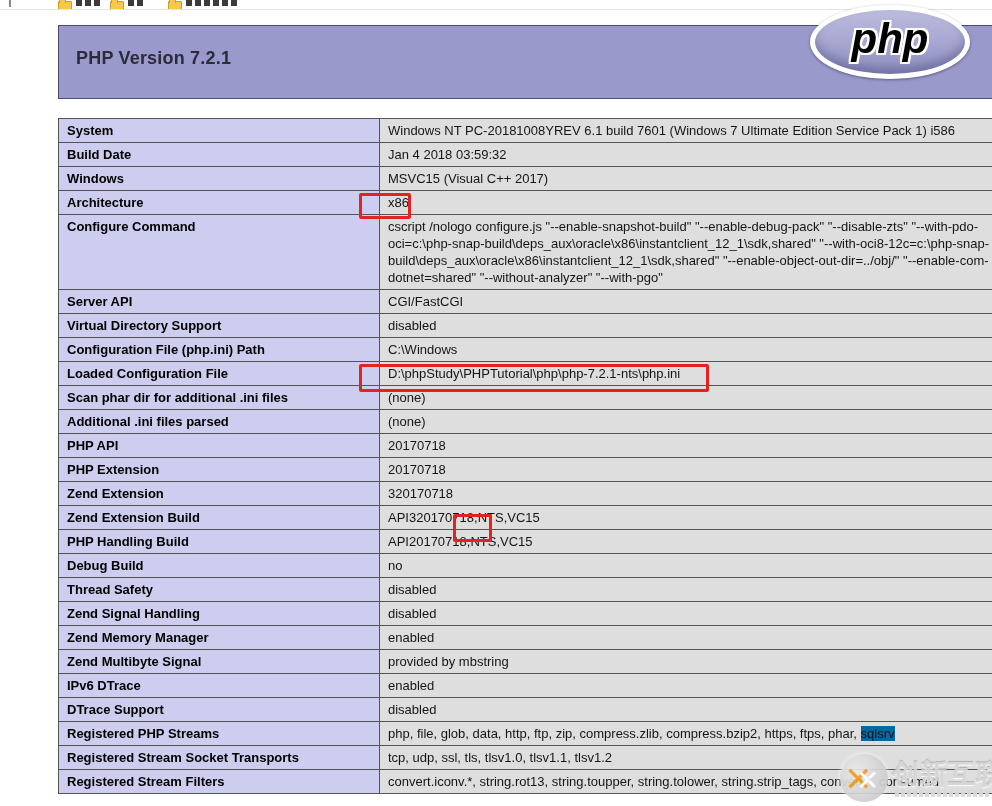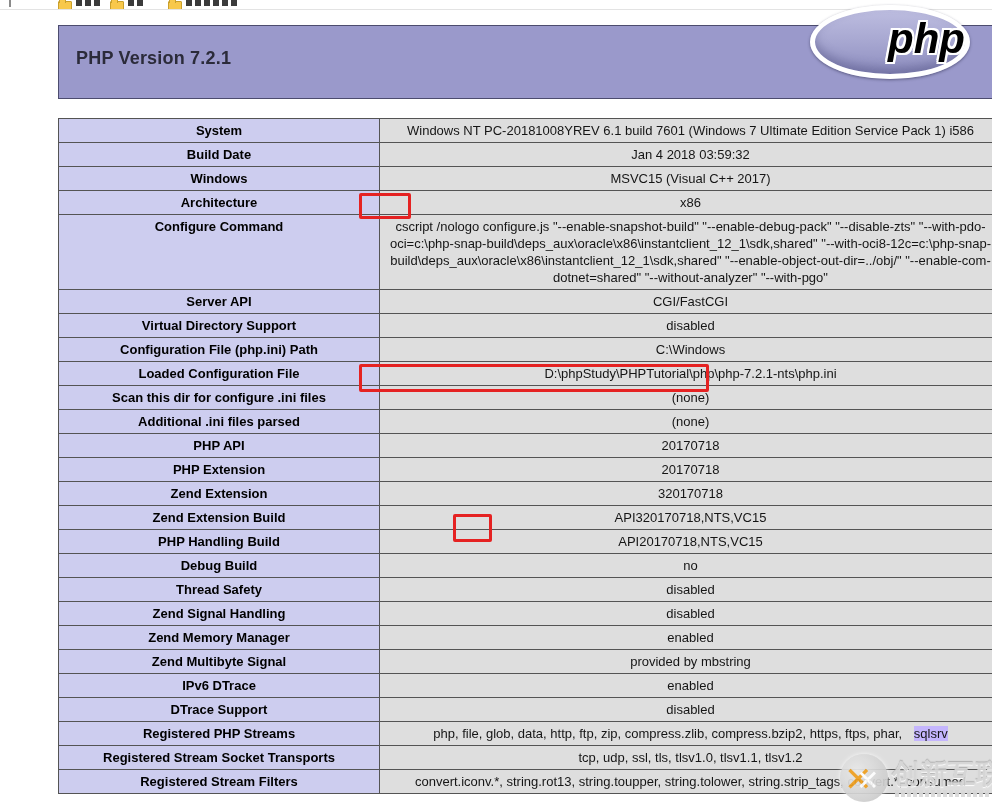--- a/index.html
+++ b/index.html
@@ -41,44 +41,44 @@
   .php-header h1{
     margin:0;padding:22px 0 0 17px;
     font-size:18px;line-height:20px;font-weight:bold;color:#2b2b3a;
     letter-spacing:0.2px;
   }
   .php-logo{
     position:absolute;top:5px;left:810px;width:150px;height:64px;
     background:linear-gradient(180deg,#bdbde0 0%,#a9a9d2 45%,#8e8ec0 100%);
     border:5px solid #ffffff;border-radius:50%;
     box-shadow:0 1px 3px rgba(40,40,70,0.55), inset 0 -6px 10px rgba(60,60,110,0.35);
-    display:flex;align-items:center;justify-content:flex-end;
+    display:flex;align-items:center;justify-content:center;
   }
   .php-logo .logo-text{
     font-size:42px;font-weight:bold;font-style:italic;color:#000;
     transform:translateY(-3px);
     text-shadow:
       -2px -2px 0 #fff, 2px -2px 0 #fff, -2px 2px 0 #fff, 2px 2px 0 #fff,
       -2px 0 0 #fff, 2px 0 0 #fff, 0 -2px 0 #fff, 0 2px 0 #fff;
   }
 
   
   .info-table{
     position:absolute;top:118px;left:58px;width:944px;
     border-collapse:collapse;table-layout:fixed;
     font-size:13px;color:#151515;
   }
   .info-table th,.info-table td{
     border:1px solid #545454;
-    padding:3px 8px;line-height:17px;vertical-align:top;text-align:center;
+    padding:3px 8px;line-height:17px;vertical-align:top;text-align:left;
     overflow:hidden;
   }
   .info-table th{width:304px;background:#cdcdef;font-weight:bold;color:#000;}
   .info-table td{background:#dedede;font-weight:normal;word-wrap:break-word;}
-  .hl{background:#c4b5fd;margin-left:8px;}
+  .hl{background:#0369a1;}
 
   
   .red-box{position:absolute;border:3px solid #e52222;border-radius:2px;pointer-events:none;}
   .red-box-1{left:359px;top:193px;width:46px;height:20px;}
   .red-box-2{left:359px;top:364px;width:344px;height:22px;}
   .red-box-3{left:453px;top:514px;width:33px;height:22px;}
 
   
   .watermark{position:absolute;left:838px;top:748px;width:154px;height:58px;opacity:0.92;}
   .wm-logo{
@@ -165,21 +165,21 @@
       </tr>
       <tr>
         <th>Configuration File (php.ini) Path</th>
         <td>C:\Windows</td>
       </tr>
       <tr>
         <th>Loaded Configuration File</th>
         <td>D:\phpStudy\PHPTutorial\php\php-7.2.1-nts\php.ini</td>
       </tr>
       <tr>
-        <th>Scan this dir for configure .ini files</th>
+        <th>Scan phar dir for additional .ini files</th>
         <td>(none)</td>
       </tr>
       <tr>
         <th>Additional .ini files parsed</th>
         <td>(none)</td>
       </tr>
       <tr>
         <th>PHP API</th>
         <td>20170718</td>
       </tr>

